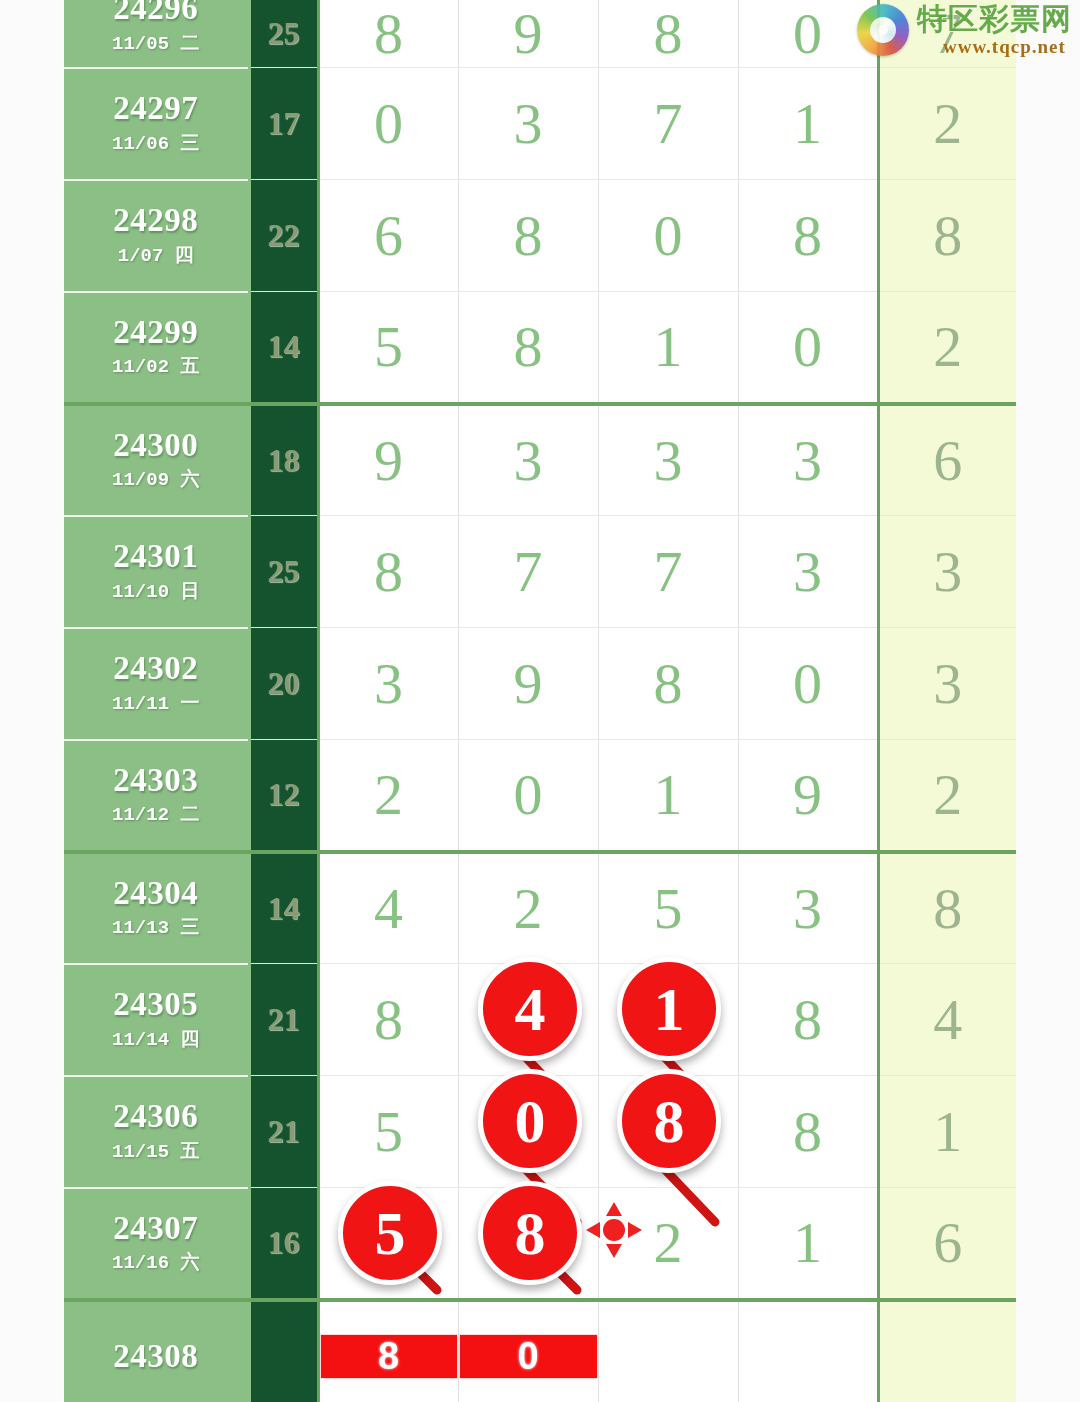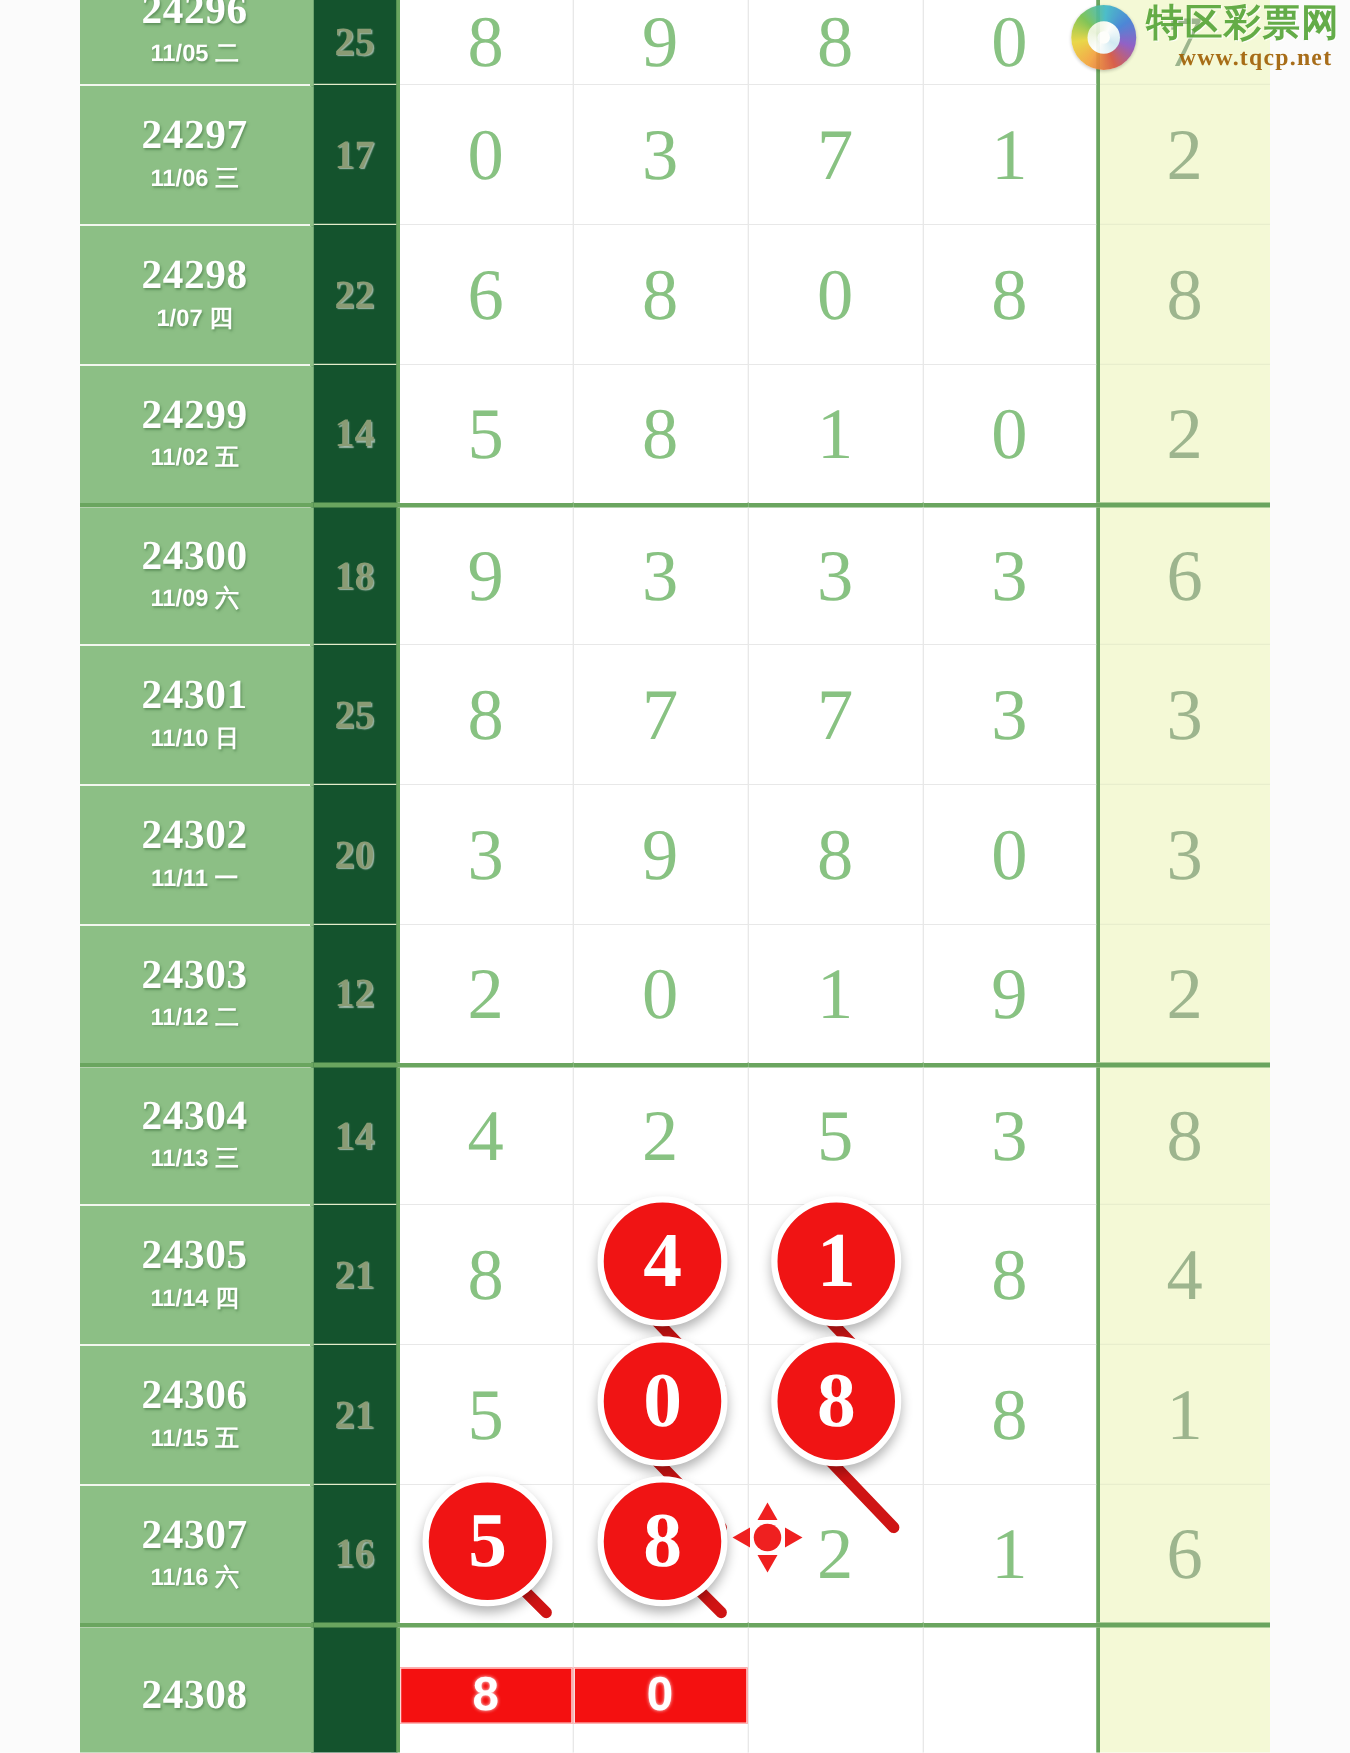--- a/index.html
+++ b/index.html
@@ -42,21 +42,21 @@
   }
   .issue .no{
     font-size:33px;font-weight:bold;letter-spacing:.5px;
     text-shadow:1px 2px 2px rgba(60,110,60,.55);
     line-height:1.05;
     font-family:"Liberation Serif", serif;
   }
   .issue .dt{
     font-size:19px;font-weight:bold;margin-top:4px;
     text-shadow:1px 1px 2px rgba(60,110,60,.5);
-    font-family:Liberation Sans, sans-serif;
+    font-family:Liberation Mono, monospace;
   }
 
   
   .sum{
     background:#14532d;
     color:#8a9b74;
     text-align:center;
     font-size:32px;font-weight:bold;
     border-bottom:1px solid #e4eccb;
     border-left:3px solid #8cbf85;

